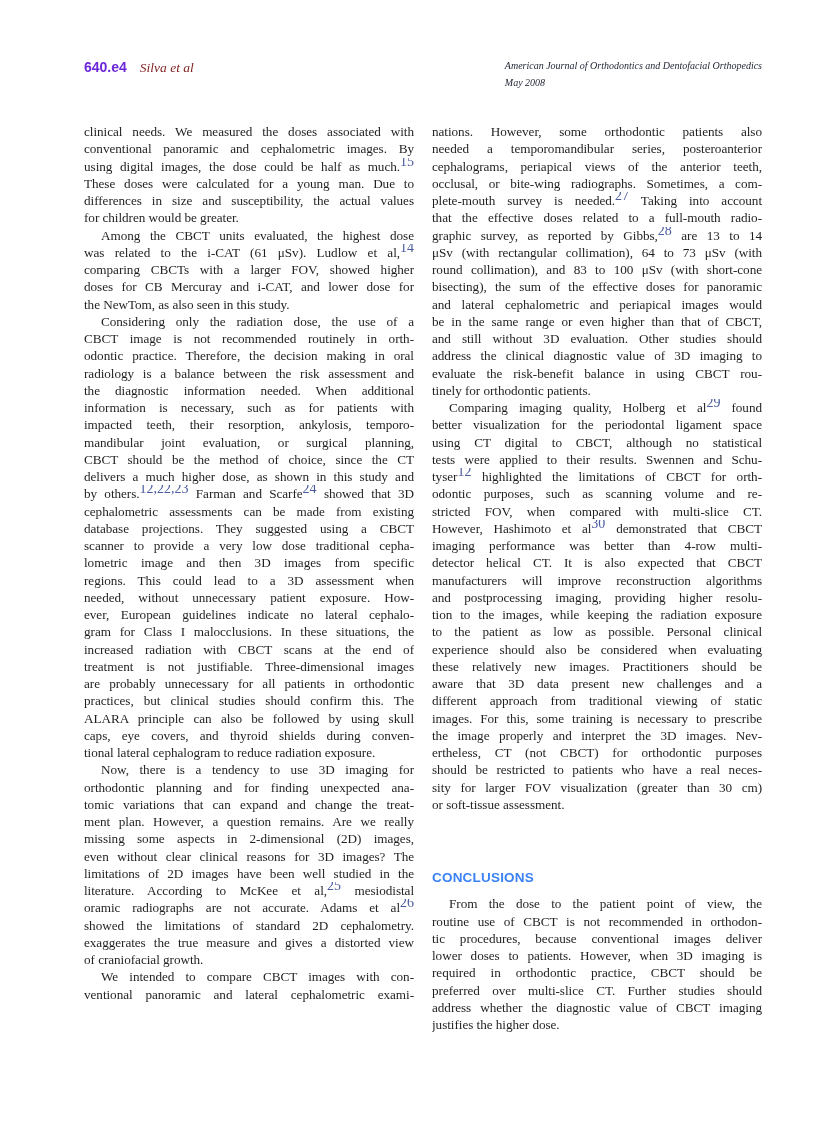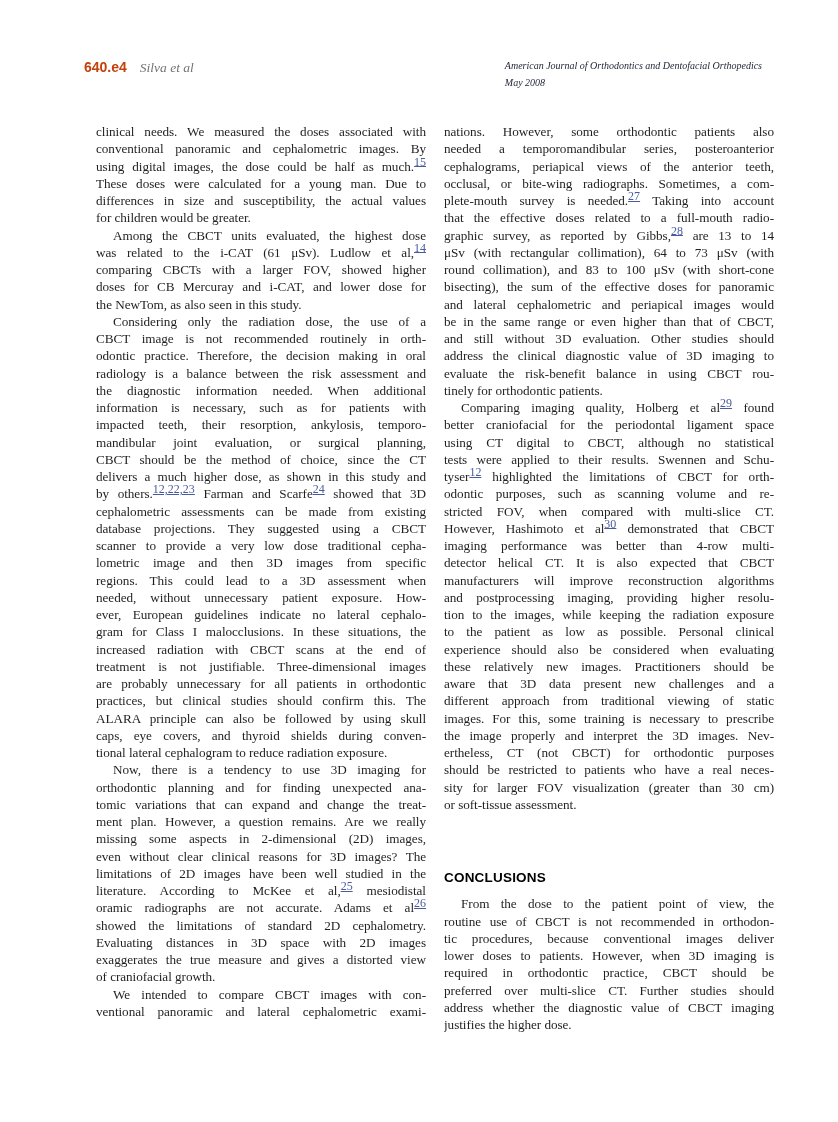--- a/index.html
+++ b/index.html
@@ -18,72 +18,70 @@
     width:678px;
     display:flex;
     justify-content:space-between;
     align-items:flex-start;
   }
   .folio-group{white-space:nowrap;}
   .folio{
     font-family:"Liberation Sans",sans-serif;
     font-weight:bold;
     font-size:14px;
-    color:#c2410c;
+    color:#6d28d9;
   }
   .authors{
     font-style:italic;
     font-size:13.5px;
-    color:#737373;
+    color:#7f1d1d;
     margin-left:9px;
   }
   .journal-group{
     text-align:left;
     font-style:italic;
     font-size:10px;
     line-height:16.5px;
     color:#242938;
   }
   .article-body{
     position:absolute;
     left:84px;top:123px;
     width:678px;
     display:flex;
     gap:18px;
-    margin-left:12px;
   }
   .column{
     width:330px;
     font-size:13.2px;
     line-height:17.25px;
     letter-spacing:-0.05px;
   }
   .para{margin:0;}
   .line{
     text-align:justify;
     text-align-last:justify;
     height:17.25px;
     overflow:hidden;
   }
   .line.last{text-align-last:left;}
   .para.indent .line:first-child{text-indent:17px;}
   sup.ref{
-    font-size:12px;
+    font-size:14px;
     line-height:0;
     vertical-align:super;
     color:#4a5a9e;
     letter-spacing:0;
-    text-decoration:underline;
   }
   .section-heading{
     font-family:"Liberation Sans",sans-serif;
     font-weight:bold;
     font-size:13.5px;
     letter-spacing:0.2px;
-    color:#000000;
+    color:#3b82f6;
     margin:56px 0 9px 0;
   }
 </style>
 </head>
 <body>
 
 <div class="page">
 
   <div class="page-header">
     <div class="folio-group">
@@ -145,21 +143,20 @@
           <div class="line">Now, there is a tendency to use 3D imaging for</div>
           <div class="line">orthodontic planning and for finding unexpected ana-</div>
           <div class="line">tomic variations that can expand and change the treat-</div>
           <div class="line">ment plan. However, a question remains. Are we really</div>
           <div class="line">missing some aspects in 2-dimensional (2D) images,</div>
           <div class="line">even without clear clinical reasons for 3D images? The</div>
           <div class="line">limitations of 2D images have been well studied in the</div>
           <div class="line">literature. According to McKee et al,<sup class="ref">25</sup> mesiodistal</div>
           <div class="line">oramic radiographs are not accurate. Adams et al<sup class="ref">26</sup></div>
           <div class="line">showed the limitations of standard 2D cephalometry.</div>
-          <div class="line">Evaluating distances in 3D space with 2D images</div>
           <div class="line">exaggerates the true measure and gives a distorted view</div>
           <div class="line last">of craniofacial growth.</div>
         </div>
         <div class="para indent">
           <div class="line">We intended to compare CBCT images with con-</div>
           <div class="line">ventional panoramic and lateral cephalometric exami-</div>
         </div>
       </div>
     <div class="column">
         <div class="para">
@@ -175,21 +172,21 @@
           <div class="line">bisecting), the sum of the effective doses for panoramic</div>
           <div class="line">and lateral cephalometric and periapical images would</div>
           <div class="line">be in the same range or even higher than that of CBCT,</div>
           <div class="line">and still without 3D evaluation. Other studies should</div>
           <div class="line">address the clinical diagnostic value of 3D imaging to</div>
           <div class="line">evaluate the risk-benefit balance in using CBCT rou-</div>
           <div class="line last">tinely for orthodontic patients.</div>
         </div>
         <div class="para indent">
           <div class="line">Comparing imaging quality, Holberg et al<sup class="ref">29</sup> found</div>
-          <div class="line">better craniofacial for the periodontal ligament space</div>
+          <div class="line">better visualization for the periodontal ligament space</div>
           <div class="line">using CT digital to CBCT, although no statistical</div>
           <div class="line">tests were applied to their results. Swennen and Schu-</div>
           <div class="line">tyser<sup class="ref">12</sup> highlighted the limitations of CBCT for orth-</div>
           <div class="line">odontic purposes, such as scanning volume and re-</div>
           <div class="line">stricted FOV, when compared with multi-slice CT.</div>
           <div class="line">However, Hashimoto et al<sup class="ref">30</sup> demonstrated that CBCT</div>
           <div class="line">imaging performance was better than 4-row multi-</div>
           <div class="line">detector helical CT. It is also expected that CBCT</div>
           <div class="line">manufacturers will improve reconstruction algorithms</div>
           <div class="line">and postprocessing imaging, providing higher resolu-</div>

